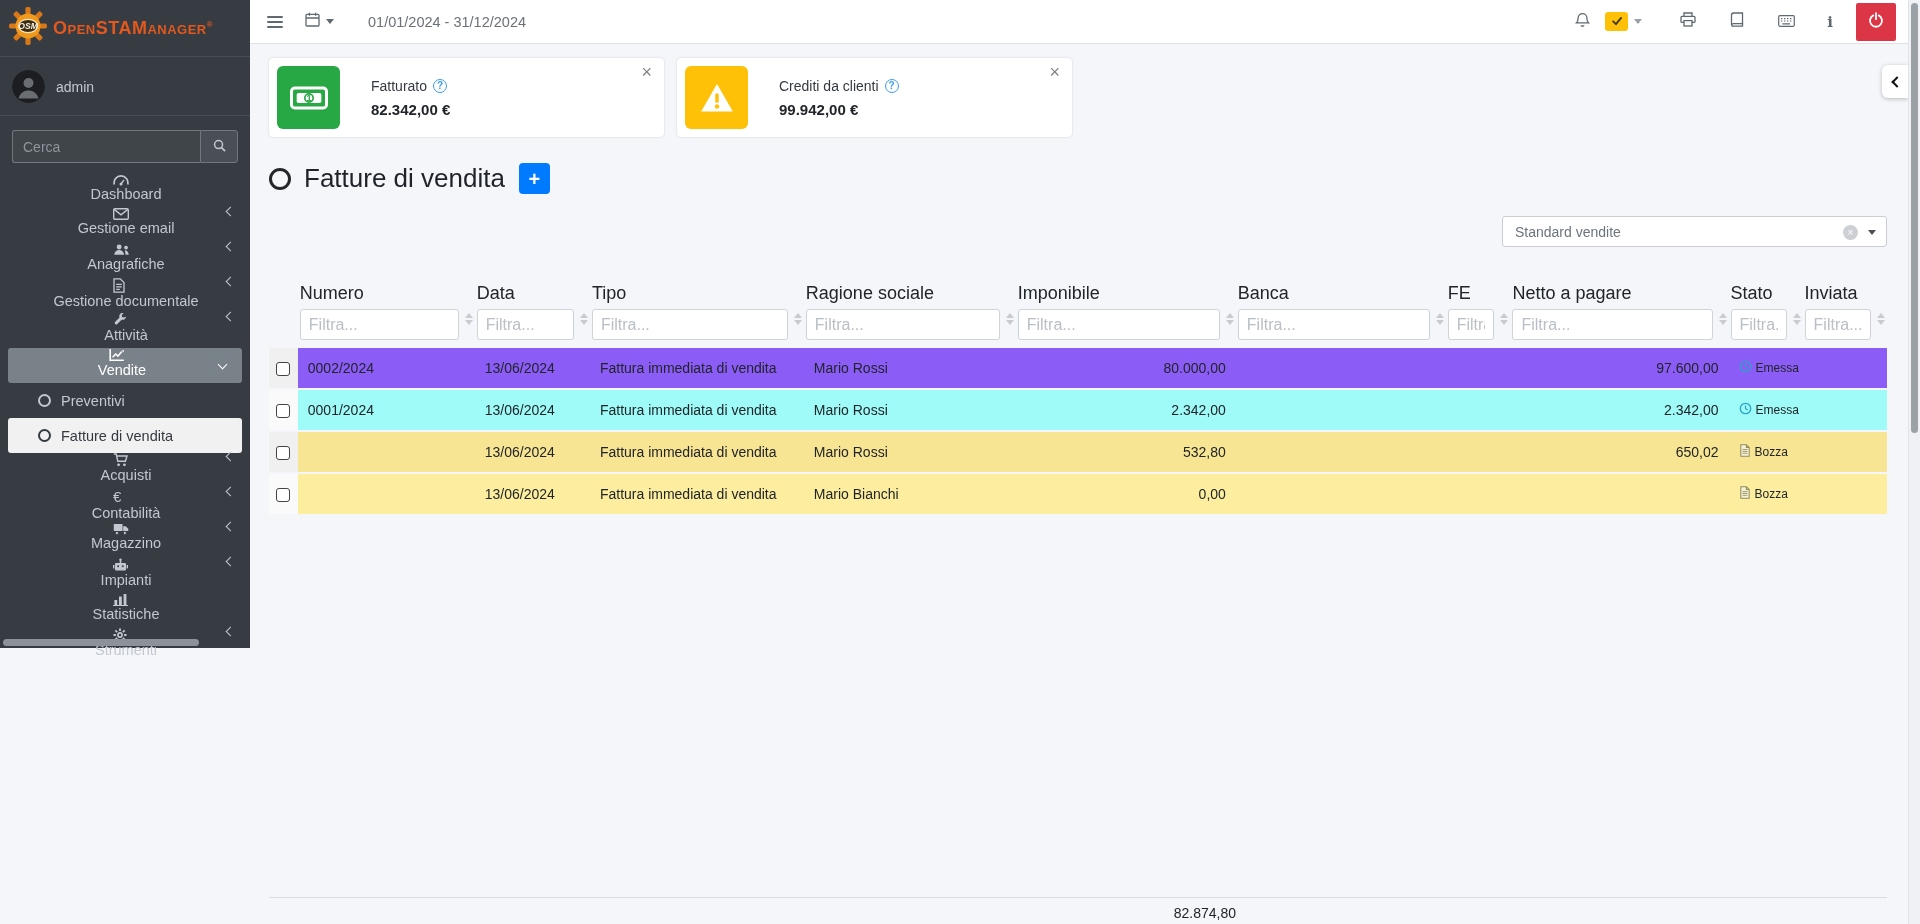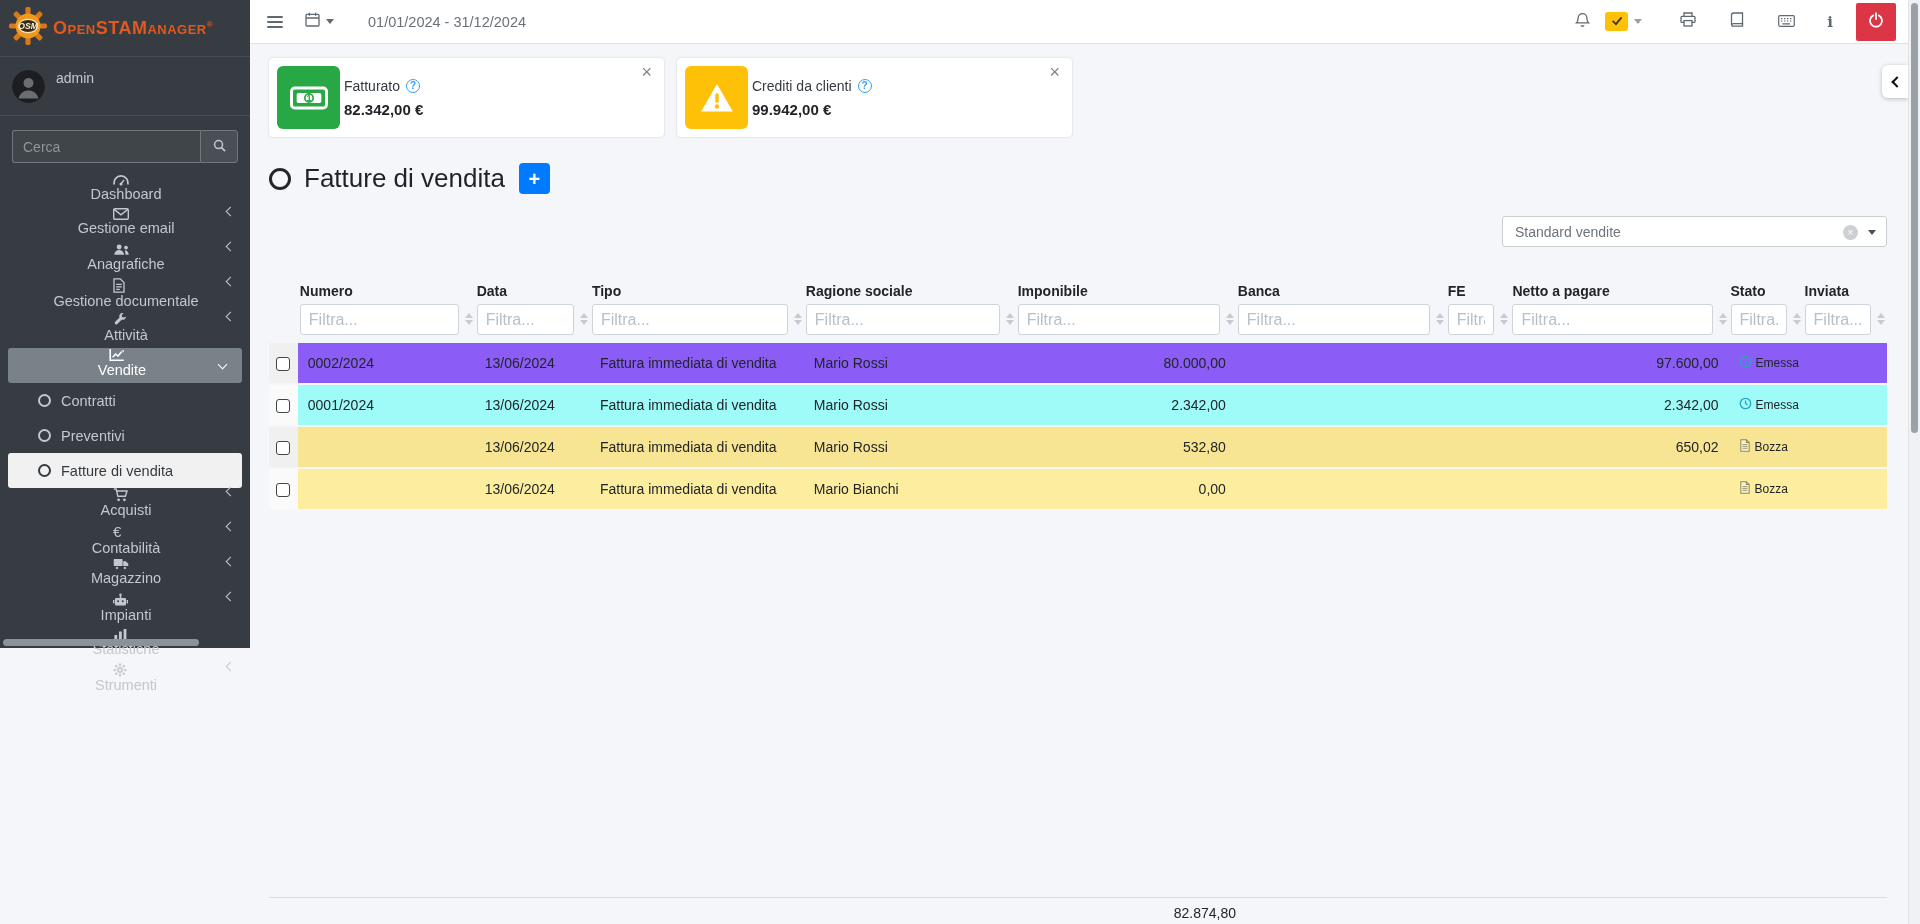--- a/index.html
+++ b/index.html
@@ -11,21 +11,21 @@
   }
 
   
   .sidebar { position:absolute; left:0; top:0; width:250px; height:648px;
     background:#373c43; color:#c2c7d0; z-index:20; }
   .brand { height:57px; display:flex; align-items:center; gap:6px;
     padding:0 8px 0 9px; border-bottom:1px solid #474d54; }
   .brand-text { font-size:18px; font-weight:bold; color:#e2581d;
     font-variant:small-caps; letter-spacing:.5px; white-space:nowrap; }
   .brand-reg { font-size:8px; color:#e2581d; vertical-align:super; }
-  .user-panel { display:flex; gap:11px;
+  .user-panel { display:flex; align-items:center; gap:11px;
     padding:13px 12px 12px 12px; border-bottom:1px solid #474d54; }
   .avatar { width:33px; height:33px; border-radius:50%; overflow:hidden; flex:0 0 auto; }
   .user-name { font-size:14px; color:#c2c7d0; }
   .sidebar-search { display:flex; margin:14px 12px 10px 12px; height:33px; }
   .search-input { flex:1; background:#3f4549; border:1px solid #727880; border-right:none;
     border-radius:3px 0 0 3px; color:#c2c7d0; font-size:14px; padding:0 10px;
     font-family:"Liberation Sans", sans-serif; outline:none; min-width:0; }
   .search-input::placeholder { color:#8e959c; }
   .search-btn { width:38px; background:#494f55; border:1px solid #727880;
     border-radius:0 3px 3px 0; display:flex; align-items:center; justify-content:center; cursor:pointer; }
@@ -70,21 +70,21 @@
 
   
   .content { margin-left:250px; padding:14px 33px 0 19px; position:relative; height:880px; }
   .cards { display:flex; gap:13px; }
   .card { width:395px; height:79px; background:#fff; border-radius:4px; position:relative;
     box-shadow:0 0 2px rgba(0,0,0,.18); display:flex; align-items:center; padding:8px; }
   .card-icon { width:63px; height:63px; border-radius:6px; display:flex;
     align-items:center; justify-content:center; flex:0 0 auto; }
   .card-icon.green { background:#28a745; }
   .card-icon.yellow { background:#ffc107; }
-  .card-body { margin-left:4px; }
+  .card-body { margin-left:31px; }
   .card-title { font-size:14px; color:#343a40; display:flex; align-items:center; gap:6px; }
   .help { width:14px; height:14px; border:1.5px solid #3d9df3; color:#3d9df3; border-radius:50%;
     font-size:10px; font-weight:bold; display:inline-flex; align-items:center; justify-content:center;
     cursor:pointer; }
   .card-value { font-size:15px; font-weight:bold; margin-top:7px; color:#212529; }
   .card-close { position:absolute; top:4px; right:12px; font-size:18px; color:#80878d; cursor:pointer; }
 
   .page-head { margin-top:26px; display:flex; align-items:center; }
   .module-circle { width:22px; height:22px; border:3px solid #23272b; border-radius:50%;
     margin-right:13px; flex:0 0 auto; }
@@ -97,21 +97,21 @@
     position:relative; display:flex; align-items:center; padding:0 44px 0 12px;
     font-size:14px; color:#6c757d; cursor:pointer; }
   .select2 .clear { position:absolute; right:28px; top:8px; width:15px; height:15px; background:#ccd0d4;
     border-radius:50%; color:#fff; font-size:10px; line-height:15px; text-align:center; cursor:pointer; }
   .select2 .caret { position:absolute; right:10px; top:13px; border-top-color:#495057; }
 
   
   table.grid { width:100%; margin-top:34px; border-collapse:separate; border-spacing:0 2px;
     table-layout:fixed; }
   .grid th { text-align:left; vertical-align:top; padding:0 16px 6px 2px; position:relative; }
-  .grid th .col-label { font-size:14px; font-weight:bold; color:#212529; display:block;
+  .grid th .col-label { font-size:18px; font-weight:normal; color:#212529; display:block;
     margin-bottom:5px; white-space:nowrap; overflow:hidden; }
   .grid th input { width:100%; height:31px; border:1px solid #cdd4da; border-radius:3px;
     background:#fff; padding:0 8px; font-size:16px; color:#495057;
     font-family:"Liberation Sans", sans-serif; outline:none; }
   .grid th input::placeholder { color:#b8bfc6; }
   .sort { position:absolute; right:2px; top:30px; display:flex; flex-direction:column; gap:2px;
     cursor:pointer; }
   .sort i { width:0; height:0; border-left:4px solid transparent; border-right:4px solid transparent; }
   .sort .up { border-bottom:5px solid #c8ccd0; }
   .sort .dn { border-top:5px solid #c8ccd0; }
@@ -250,24 +250,20 @@
             <path d="M1.2 1v11.3h13.6" fill="none" stroke="currentColor" stroke-width="1.6"></path>
             <path d="M3.6 9.2 6.7 6l2.2 2 4-4.5" fill="none" stroke="currentColor" stroke-width="1.6"></path>
             <path d="M12.6 2.2h2.2v2.2z" fill="currentColor"></path>
           </svg>
       </span>
       <span>Vendite</span>
       <span class="chev chev-down"></span>
     </div>
     <div class="sub-item">
       <span class="o"></span>
-      <span>Contratti</span>
-    </div>
-    <div class="sub-item">
-      <span class="o"></span>
       <span>Preventivi</span>
     </div>
     <div class="sub-item active">
       <span class="o"></span>
       <span>Fatture di vendita</span>
     </div>
     <div class="nav-item">
       <span class="ico">
         <svg viewBox="0 0 16 14" width="16">
             <path d="M.8 1h2.4l1.6 7.2h7.6L14 3H4" fill="none" stroke="currentColor" stroke-width="1.4"></path>

